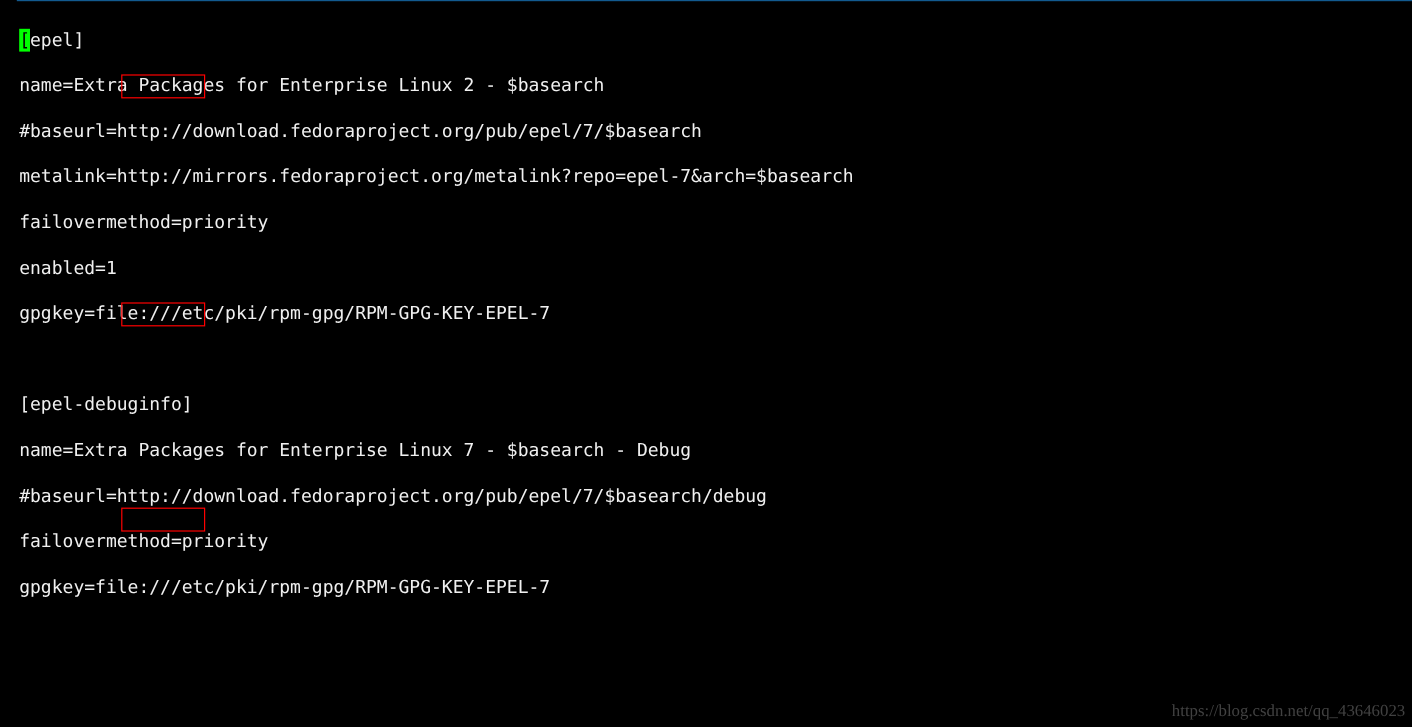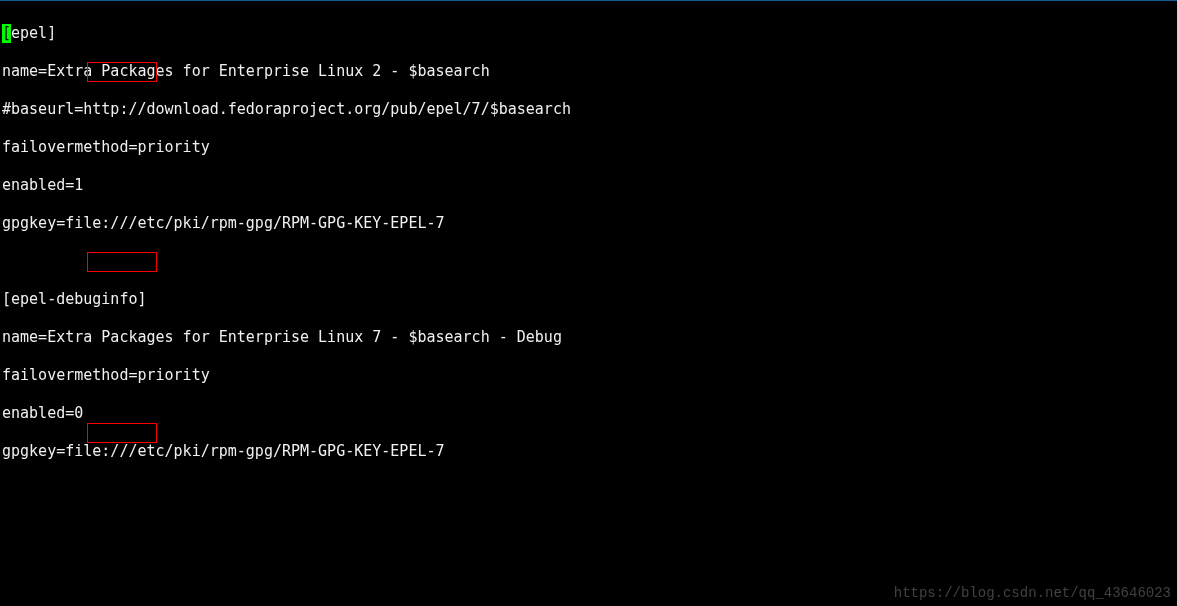--- a/index.html
+++ b/index.html
@@ -6,60 +6,62 @@
   .terminal{
     font-family:"DejaVu Sans Mono","Liberation Mono","Courier New",monospace;
     font-size:15px;
     line-height:19px;
     color:#f0f0f0;
     white-space:pre;
     padding:4px 2px 2px 2px;
     position:relative;
     height:600px;
     border-top:1px solid #125a8f;
+    margin-left:14px;
   }
   .ln{display:block;position:relative;}
   .cursor{
     display:inline-block;
     background:#00ff00;
     color:#000;
   }
   .highlight-box{
     position:absolute;
     border:1px solid #ff0000;
     pointer-events:none;
     box-sizing:border-box;
   }
   .watermark{
     position:absolute;
     right:6px;
     bottom:4px;
     color:#777;
     font-size:14px;
     letter-spacing:0px;
-    font-family:Liberation Mono, monospace;
+    font-family:Liberation Serif, serif;
     opacity:0.55;
     pointer-events:none;
   }
 </style>
 </head>
 <body>
 
 <div class="terminal">
 <span class="ln"><span class="cursor">[</span><span>epel]</span></span>
 <span class="ln">name=Extra Packages for Enterprise Linux 2 - $basearch</span>
 <span class="ln">#baseurl=http://download.fedoraproject.org/pub/epel/7/$basearch</span>
+<span class="ln"><span>metalink=</span><span>http://</span><span>mirrors.fedoraproject.org/metalink?repo=epel-7&amp;arch=$basearch</span></span>
 <span class="ln">failovermethod=priority</span>
 <span class="ln">enabled=1</span>
 <span class="ln">gpgkey=file:///etc/pki/rpm-gpg/RPM-GPG-KEY-EPEL-7</span>
 <span class="ln"> </span>
 <span class="ln">[epel-debuginfo]</span>
 <span class="ln">name=Extra Packages for Enterprise Linux 7 - $basearch - Debug</span>
+<span class="ln">#baseurl=http://download.fedoraproject.org/pub/epel/7/$basearch/debug</span>
 <span class="ln">failovermethod=priority</span>
-<span class="ln">enabled=0</span>
 <span class="ln">gpgkey=file:///etc/pki/rpm-gpg/RPM-GPG-KEY-EPEL-7</span>
 
 
 
 
 
 
 
 
 

